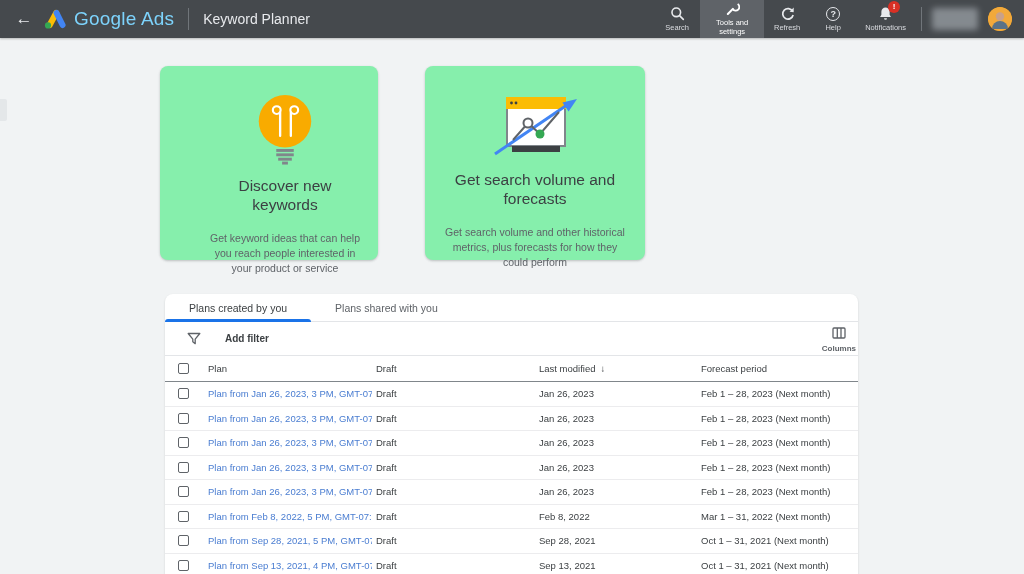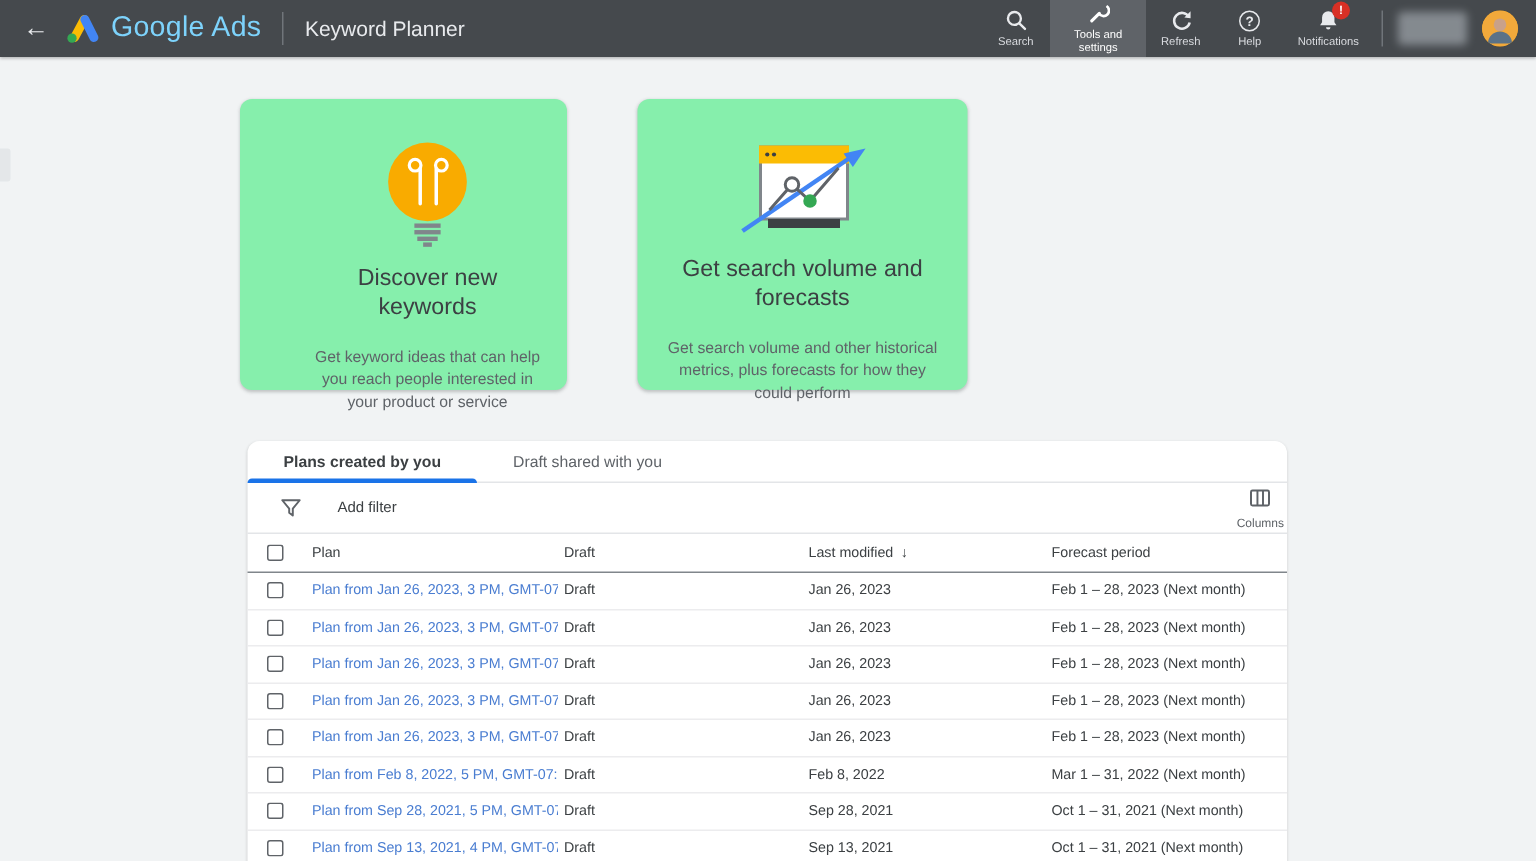--- a/index.html
+++ b/index.html
@@ -77,26 +77,26 @@
   .panel {
     position:absolute; left:165px; top:294px; width:693px; height:284px;
     background:#fff; border-radius:8px 8px 0 0;
     box-shadow:0 1px 2px rgba(60,64,67,.2);
   }
   .tabbar { height:28px; display:flex; border-bottom:1px solid #e3e5e8; }
   .tab {
     padding:0 24px; display:flex; align-items:center; font-size:10.5px;
     color:#5f6368; cursor:pointer; position:relative;
   }
-  .tab.active { color:#3c4043; font-weight:bold; }
+  .tab.active { color:#3c4043; font-weight:normal; }
   .tab.active::after {
     content:""; position:absolute; left:0; right:0; bottom:-1px; height:3px;
     background:#1a73e8; border-radius:3px 3px 0 0;
   }
-  .filterbar { height:34px; display:flex; align-items:center; border-bottom:1px solid #e3e5e8; }
+  .filterbar { height:34px; display:flex; align-items:center; border-bottom:1px solid #e3e5e8;font-weight:bold; }
   .funnel { margin-left:22px; display:flex; cursor:pointer; }
   .add-filter { margin-left:24px; font-size:10px; color:#3c4043; cursor:pointer; }
   .columns-btn {
     margin-left:auto; margin-right:2px; display:flex; flex-direction:column;
     align-items:center; gap:1px; cursor:pointer;
   }
   .columns-btn .col-label { font-size:8px; color:#5f6368; }
 
   .thead { height:26px; display:flex; align-items:center; border-bottom:1px solid #80868b;
     font-size:9.5px; color:#3c4043; }
@@ -226,21 +226,21 @@
   <div class="card-desc">Get search volume and other historical metrics, plus forecasts for how they could perform</div>
 </div>
 
 <div class="panel">
 
   <div class="tabbar">
     <div class="tab active">
       <span>Plans created by you</span>
     </div>
     <div class="tab">
-      <span>Draft shared with you</span>
+      <span>Plans shared with you</span>
     </div>
   </div>
 
   <div class="filterbar">
     <span class="funnel">
       <svg width="14" height="14" viewBox="0 0 14 14">
           <path d="M1.2 1.5 h11.6 l-4.6 5.6 v4.6 l-2.4 -1.9 V7.1 Z" fill="none" stroke="#5f6368" stroke-width="1.3" stroke-linejoin="round"></path>
         </svg>
     </span>
     <span class="add-filter">Add filter</span>

